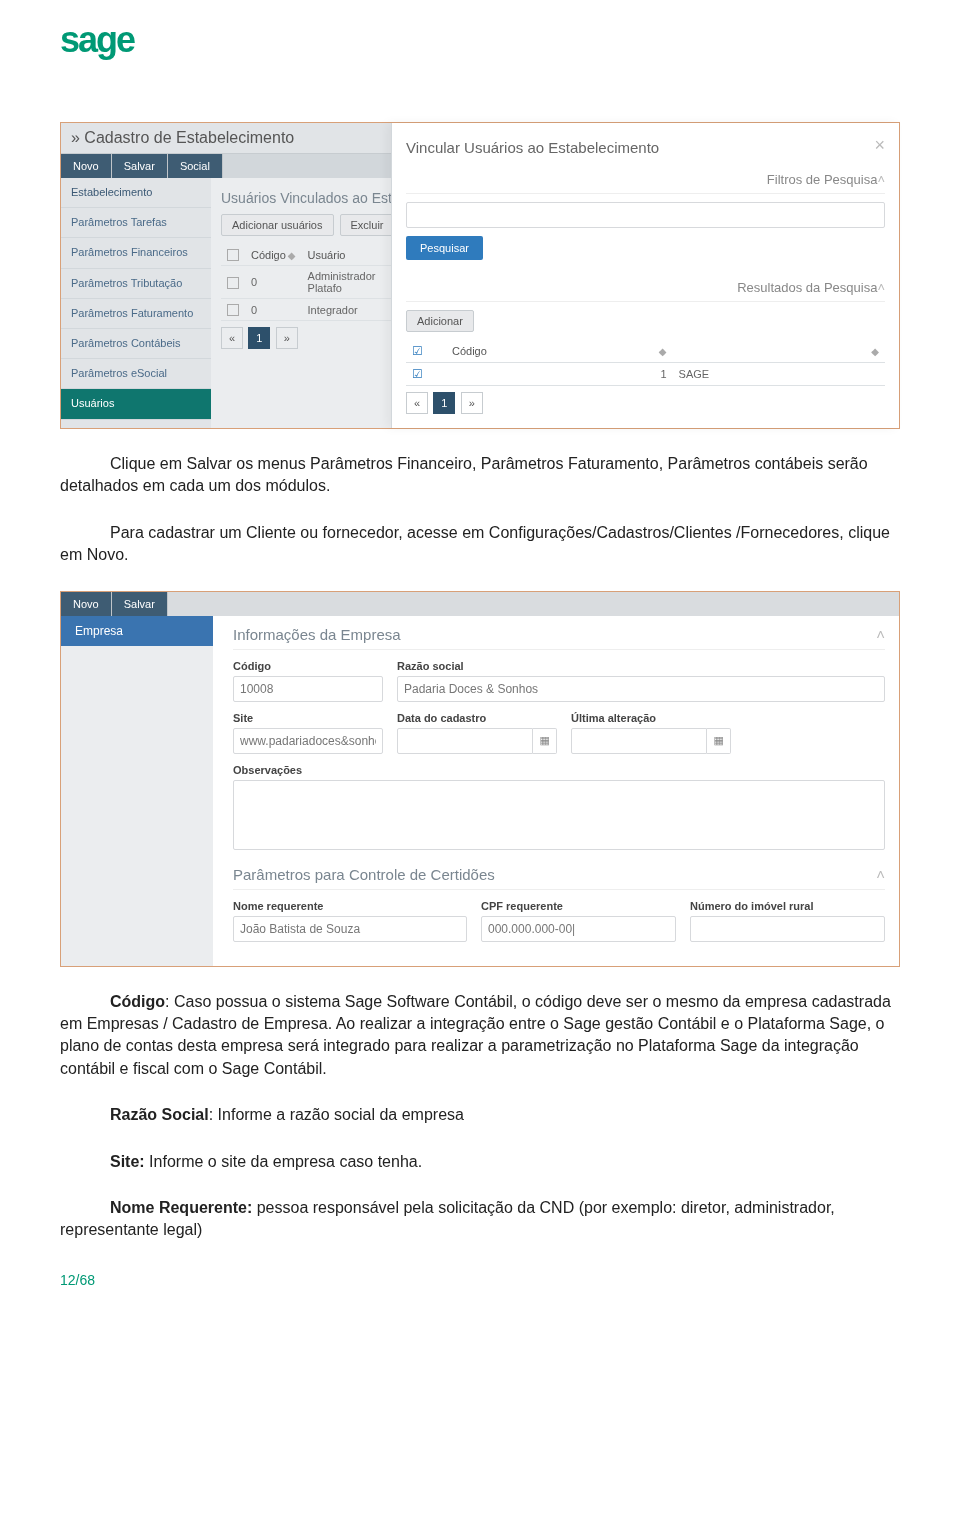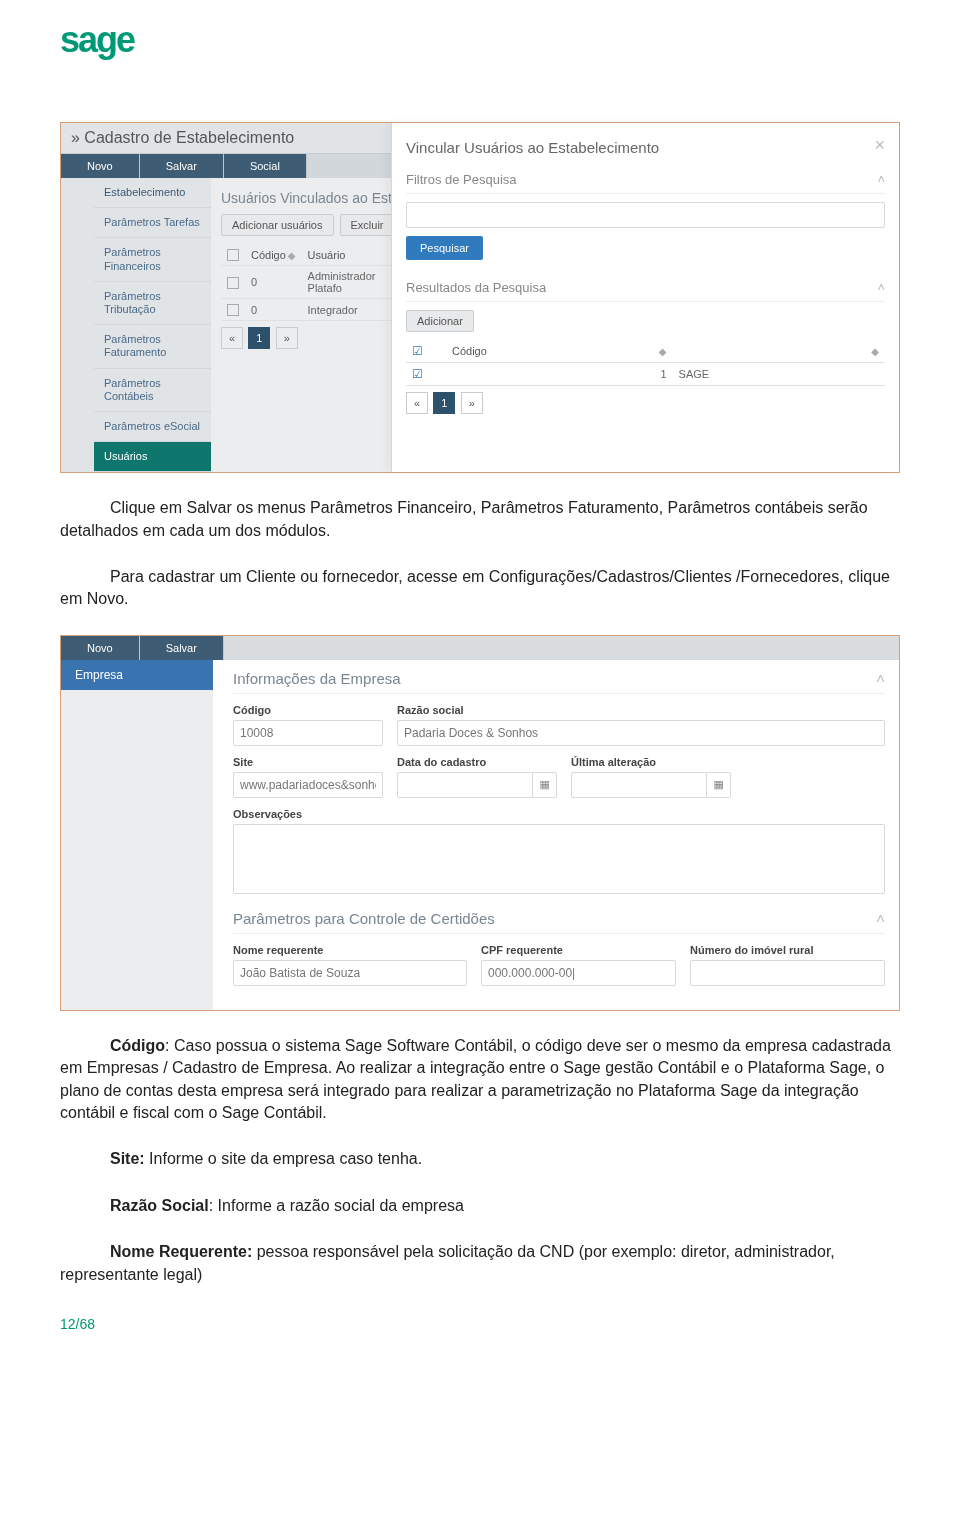--- a/index.html
+++ b/index.html
@@ -30,39 +30,38 @@
     font-size: 16px;
     border-bottom: 1px solid #c7ccd0;
   }
   .shot-toolbar {
     display: flex;
     gap: 0;
     background: #d2d7db;
     padding: 0;
   }
   .tbtn {
-    padding: 6px 26px;
+    padding: 6px 12px;
     font-size: 11px;
     border-right: 1px solid #c0c5c9;
   }
   .tbtn.primary { background: #3e5c73; color: #fff; }
   .shot-body { display: flex; min-height: 250px; }
   .shot-side {
     width: 150px;
     background: #e1e4e7;
     display: flex;
     flex-direction: column;
   }
   .side-item {
     padding: 8px 10px;
     font-size: 11px;
     color: #4a6a88;
     border-bottom: 1px solid #d2d7db;
     line-height: 1.2;
-    margin-left: 33px;
   }
   .side-item.active { background: #0f766e; color: #fff; }
   .side-item.top { color: #3a5874; font-size: 11px; }
   .shot-main {
     flex: 1;
     background: #ebedef;
     padding: 8px 10px;
     position: relative;
   }
   .section-title {
@@ -101,21 +100,21 @@
     bottom: 0;
     background: #fff;
     border-left: 1px solid #d2d7db;
     padding: 8px 14px 8px 14px;
     box-shadow: -4px 0 10px rgba(0,0,0,0.05);
   }
   .modal-title { font-size: 15px; color: #666; padding: 4px 0 10px 0; display:flex; justify-content: space-between; align-items:flex-end; }
   .close { color: #bbb; font-size: 18px; cursor: pointer; }
   .panel-head {
     font-size: 13px; color: #888; padding: 6px 0;
-    border-bottom: 1px solid #eee; display:flex; justify-content:space-between;
+    border-bottom: 1px solid #eee; display:flex; justify-content:flex-end;
   }
   .panel-body { padding: 8px 0 14px 0; }
   .tin {
     width: 100%;
     border: 1px solid #d7d9dc;
     padding: 5px 6px;
     font-size: 12px;
     border-radius: 2px;
     background: #fff;
     color:#555;
@@ -362,26 +361,26 @@
     </div>
   </div>
 
   <div class="doc-text">
     <span class="indent">
       <span class="bold">Código</span><span>: Caso possua o sistema Sage Software Contábil, o código deve ser o mesmo da empresa cadastrada em Empresas / Cadastro de Empresa. Ao realizar a integração entre o Sage gestão Contábil e o Plataforma Sage, o plano de contas desta empresa será integrado para realizar a parametrização no Plataforma Sage da integração contábil e fiscal com o Sage Contábil.</span>
     </span>
   </div>
   <div class="doc-text">
     <span class="indent">
+      <span class="bold">Razão Social</span><span>: Informe a razão social da empresa</span>
+    </span>
+  </div>
+  <div class="doc-text">
+    <span class="indent">
       <span class="bold">Site:</span><span> Informe o site da empresa caso tenha.</span>
-    </span>
-  </div>
-  <div class="doc-text">
-    <span class="indent">
-      <span class="bold">Razão Social</span><span>: Informe a razão social da empresa</span>
     </span>
   </div>
   <div class="doc-text">
     <span class="indent">
       <span class="bold">Nome Requerente:</span><span> pessoa responsável pela solicitação da CND (por exemplo: diretor, administrador, representante legal)</span>
     </span>
   </div>
 
   <div class="footer">12/68</div>
 </div>

